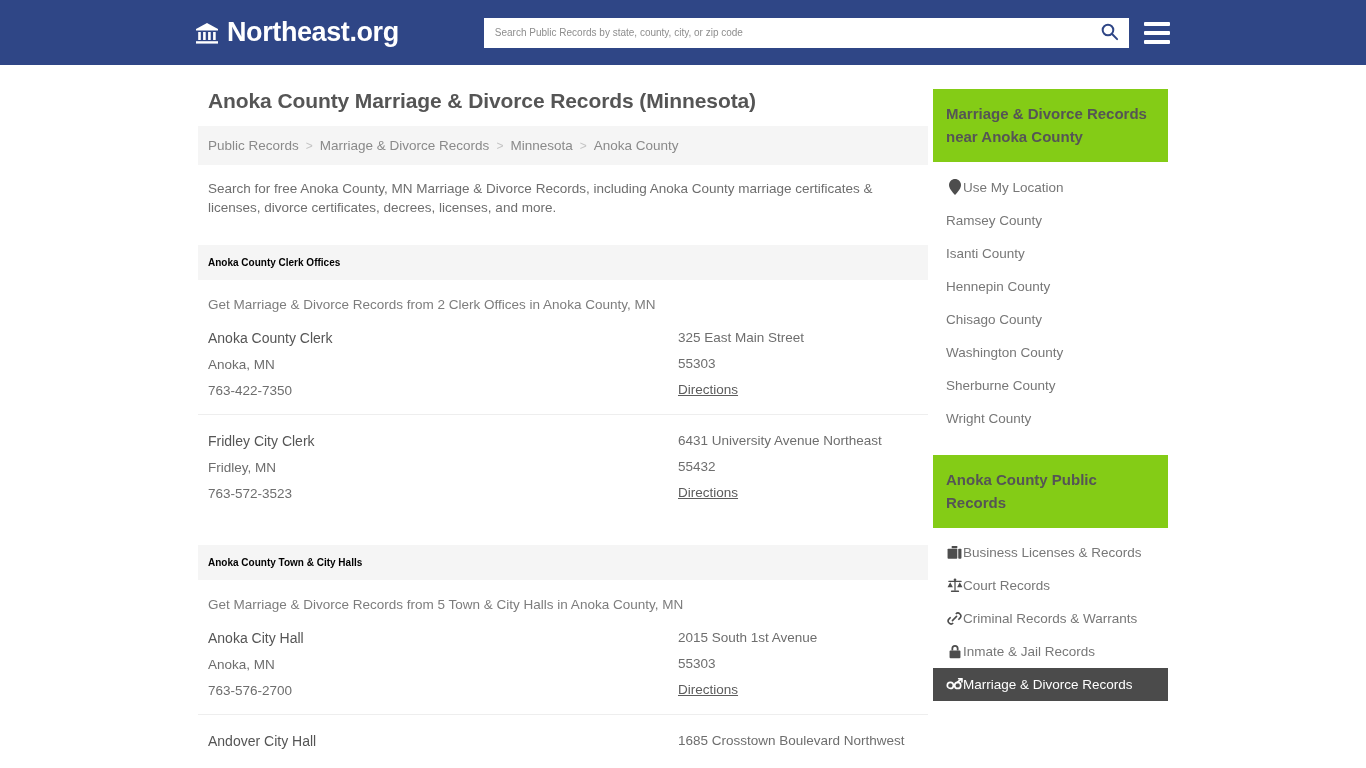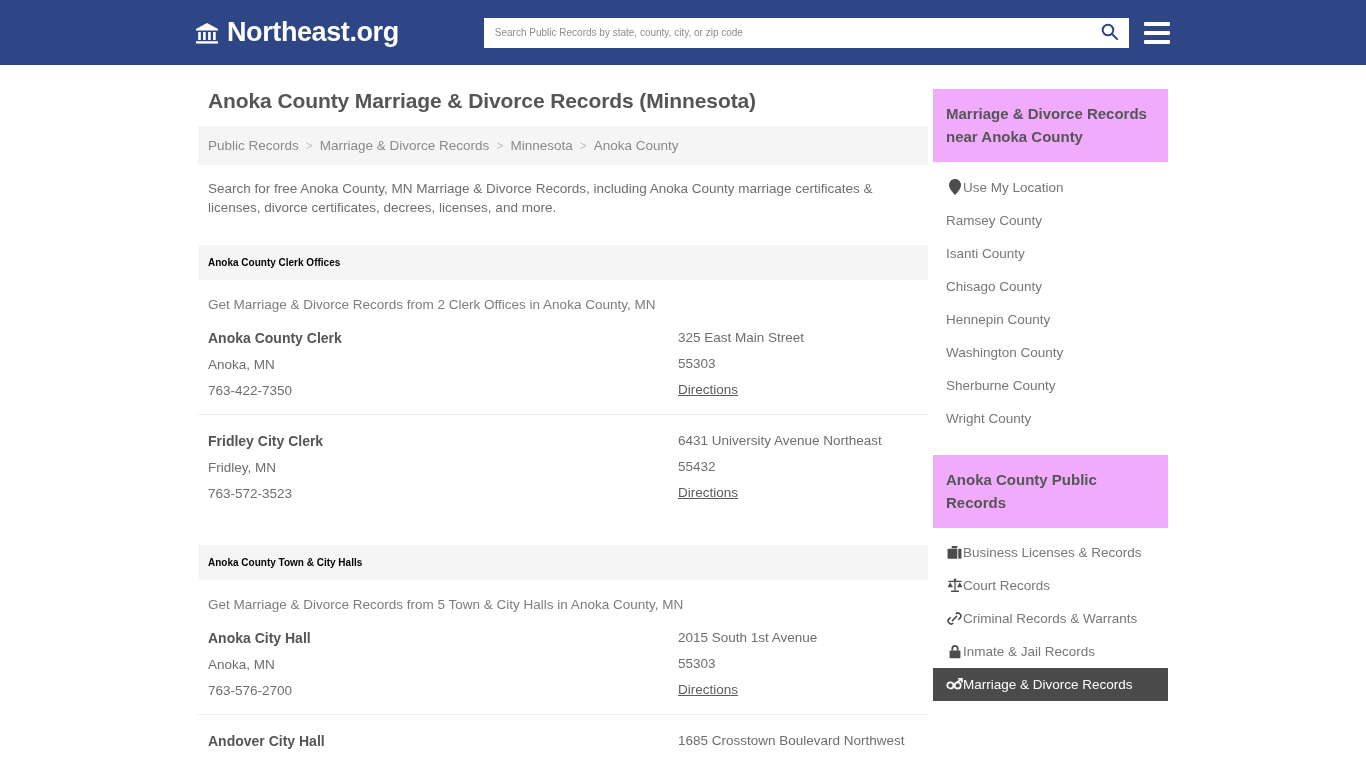--- a/index.html
+++ b/index.html
@@ -161,41 +161,41 @@
     padding: 18px 10px 16px 10px;
     border-bottom: 1px solid #eeeeee;
     align-items: flex-start;
   }
   .listing:last-child { border-bottom: none; }
   .listing-left { width: 470px; }
   .listing-right { flex: 1; }
 
   .listing-name {
     font-size: 14px;
-    font-weight: bold;
+    font-weight: normal;
     color: #555555;
     margin-bottom: 11px;
   }
   .listing-line {
     font-size: 13.5px;
     color: #6e6e6e;
     margin-bottom: 11px;
   }
   .listing-line:last-child { margin-bottom: 0; }
   .listing-phone { color: #6e6e6e; }
   .directions-link {
     font-size: 13.5px;
     color: #5c5c5c;
     text-decoration: underline;
     cursor: pointer;
   }
 
   
   .side-panel-head {
-    background: #f0abfc;
+    background: #84cc16;
     padding: 13px 13px 14px 13px;
     font-size: 15px;
     font-weight: bold;
     color: #555555;
     line-height: 23px;
   }
   .side-list { padding: 8px 0 12px 0; }
   .side-item {
     display: flex;
     align-items: center;
@@ -347,24 +347,24 @@
             </span>
             <span>Use My Location</span>
           </a>
           <a href="#" class="side-item">
             <span>Ramsey County</span>
           </a>
           <a href="#" class="side-item">
             <span>Isanti County</span>
           </a>
           <a href="#" class="side-item">
+            <span>Hennepin County</span>
+          </a>
+          <a href="#" class="side-item">
             <span>Chisago County</span>
-          </a>
-          <a href="#" class="side-item">
-            <span>Hennepin County</span>
           </a>
           <a href="#" class="side-item">
             <span>Washington County</span>
           </a>
           <a href="#" class="side-item">
             <span>Sherburne County</span>
           </a>
           <a href="#" class="side-item">
             <span>Wright County</span>
           </a>

